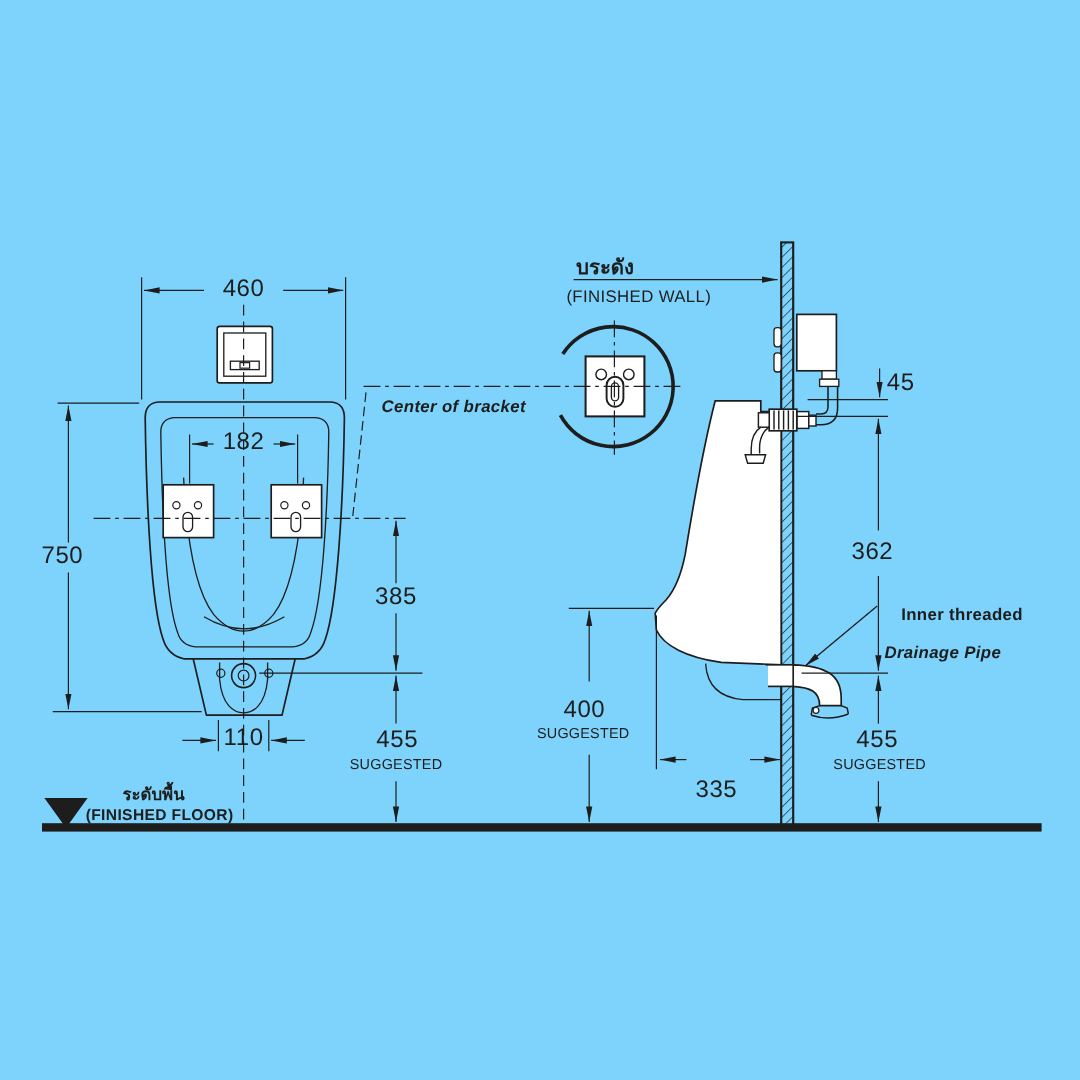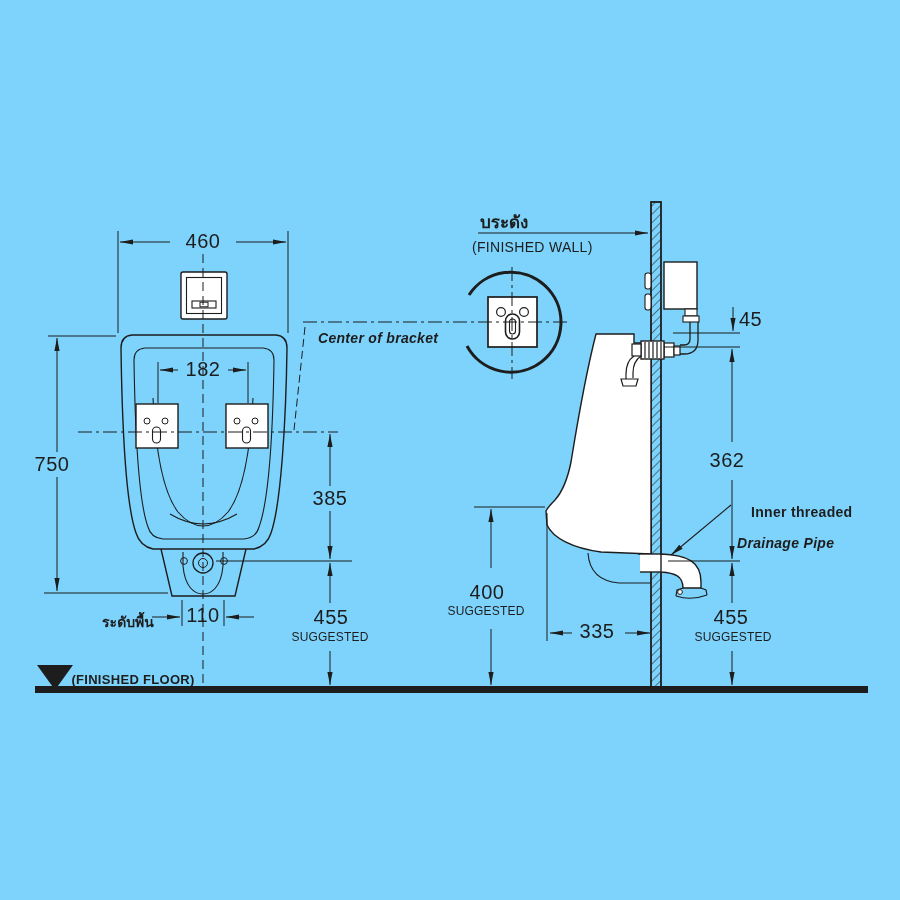--- a/index.html
+++ b/index.html
@@ -220,28 +220,28 @@
 <div class="lbl dim" style="left:52px;top:464px;">750</div>
 <div class="lbl dim" style="left:330px;top:498px;">385</div>
 <div class="lbl dim" style="left:203px;top:615px;">110</div>
 <div class="lbl dim" style="left:331px;top:617px;">455</div>
 <div class="lbl sug" style="left:330px;top:637px;">SUGGESTED</div>
 
 <div class="lbl dim-la" style="left:739px;top:308px;">45</div>
 <div class="lbl dim" style="left:727px;top:460px;">362</div>
 <div class="lbl dim" style="left:487px;top:592px;">400</div>
 <div class="lbl sug" style="left:486px;top:611px;">SUGGESTED</div>
-<div class="lbl dim" style="left:597px;top:631px;">335</div>
+<div class="lbl dim" style="left:597px;top:659px;">335</div>
 <div class="lbl dim" style="left:731px;top:617px;">455</div>
 <div class="lbl sug" style="left:733px;top:637px;">SUGGESTED</div>
 
 <div class="lbl wall-th" style="left:480px;top:208px;">บระดัง</div>
 <div class="lbl wall-en" style="left:472px;top:239px;text-align:right;">(FINISHED WALL)</div>
 
 <div class="lbl note-en" style="left:318px;top:330px;font-style:italic;">Center of bracket</div>
 
 <div class="lbl note-en" style="left:737px;top:504px;margin-left:14px;">Inner threaded</div>
 <div class="lbl note-en" style="left:737px;top:535px;font-style:italic;">Drainage Pipe</div>
 
-<div class="lbl floor-th" style="left:128px;top:622px;text-align:center;">ระดับพื้น</div>
+<div class="lbl floor-th" style="left:128px;top:662px;text-align:center;">ระดับพื้น</div>
 <div class="lbl floor-en" style="left:133px;top:679px;">(FINISHED FLOOR)</div>
 
 </div>
 
 </body></html>

